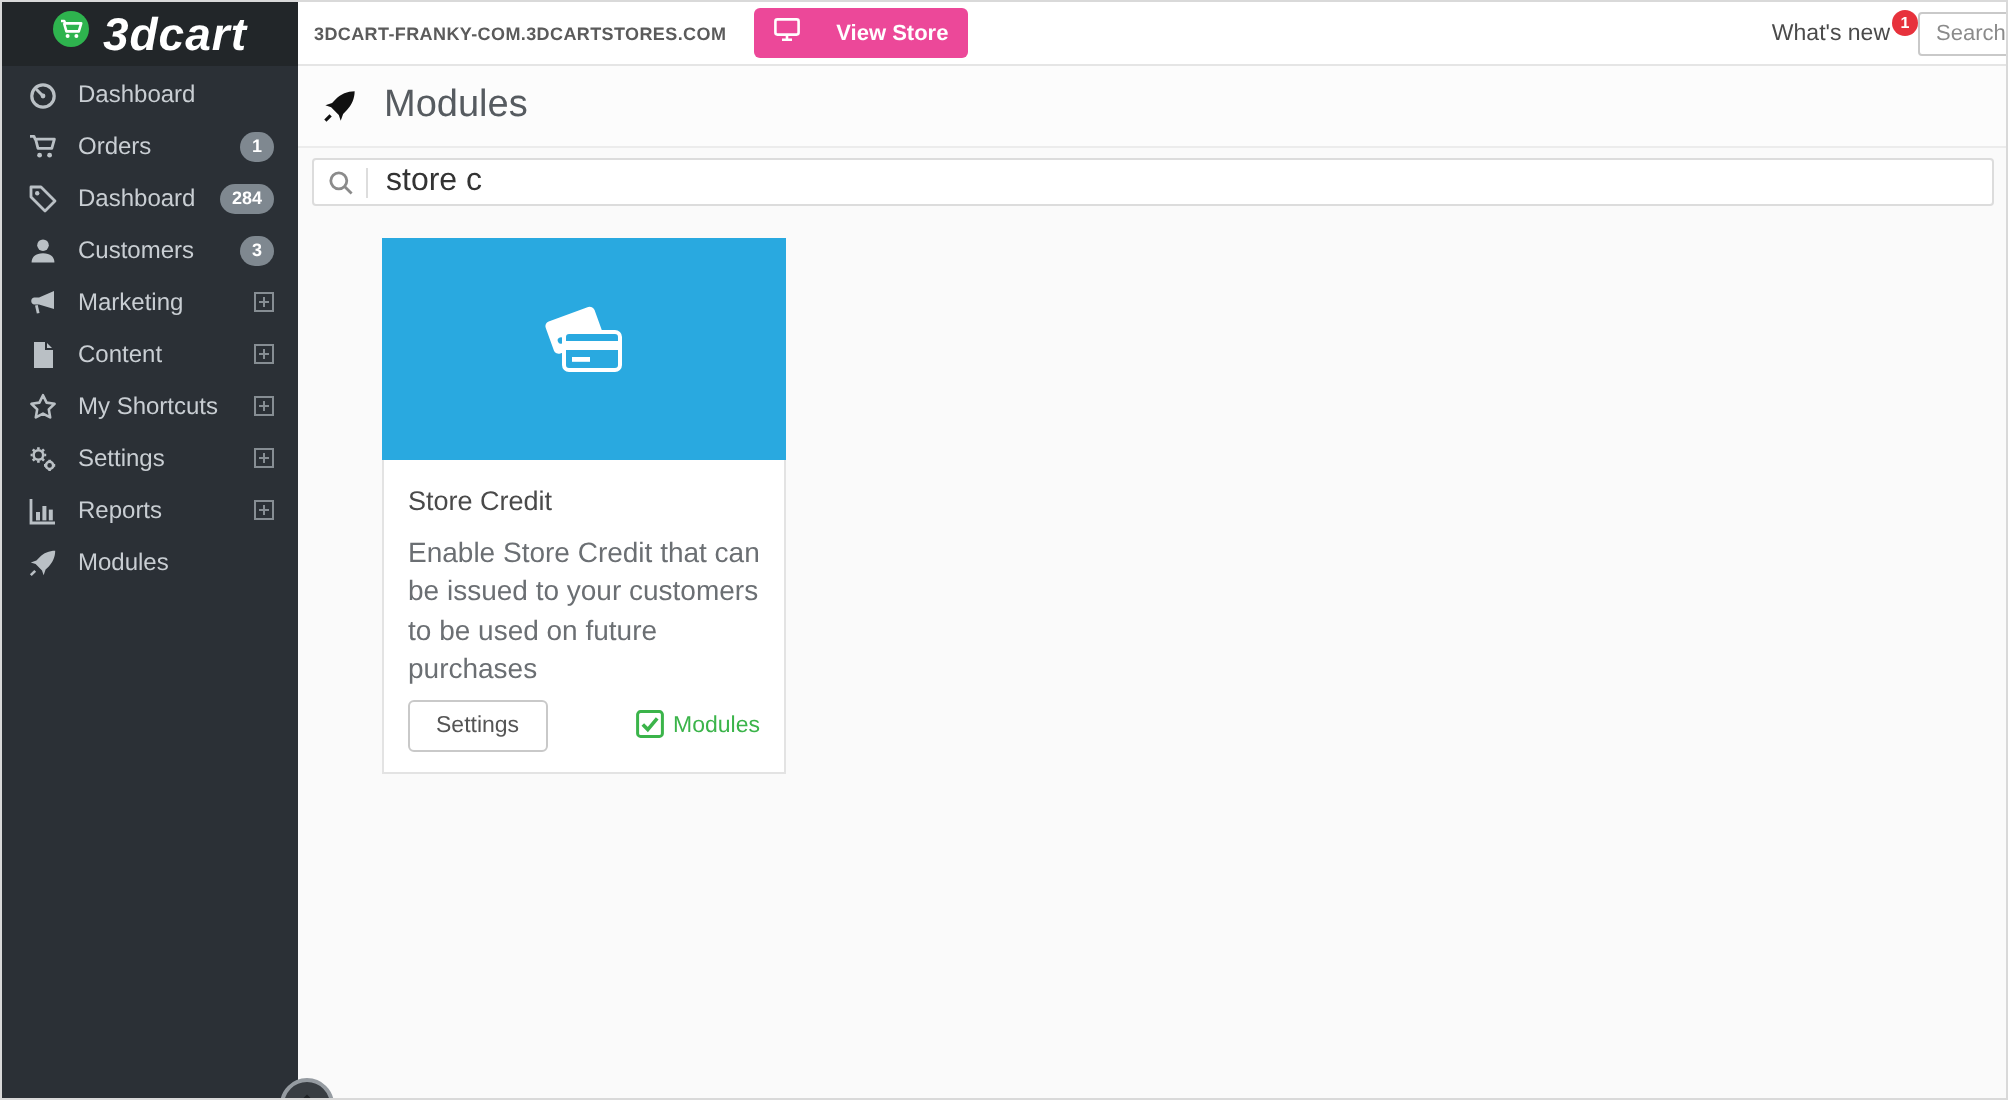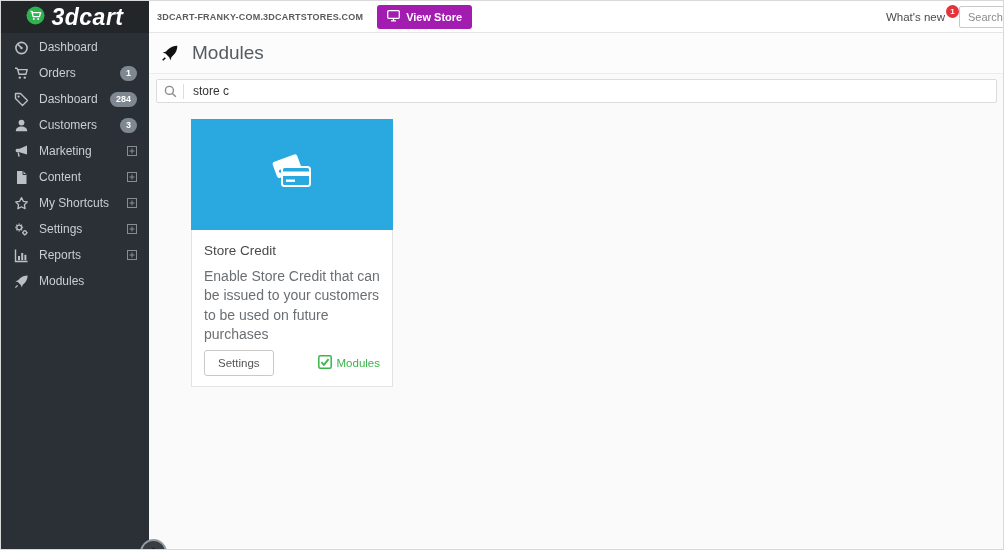--- a/index.html
+++ b/index.html
@@ -64,24 +64,24 @@
     height:32px; flex-shrink:0; background:#fff;
     border-bottom:1px solid #e5e5e5;
     display:flex; align-items:center;
     position:relative; overflow:hidden;
   }
   .store-url {
     margin-left:8px; font-size:9px; font-weight:bold; color:#5b5b5b;
     letter-spacing:.2px;
   }
   .view-store-btn {
-    margin-left:14px; background:#a21caf; color:#fff;
+    margin-left:14px; background:#ec4899; color:#fff;
     border:none; border-radius:3px;
     font-family:inherit; font-size:11px; font-weight:bold;
-    padding:5px 10px; display:flex; align-items:center; gap:6px;
+    padding:5px 10px; display:flex; align-items:center; gap:18px;
     cursor:pointer;
   }
   .whats-new {
     margin-left:auto; margin-right:58px;
     font-size:11.5px; color:#4b4b4b; position:relative; cursor:pointer;
     white-space:nowrap;
   }
   .wn-badge {
     position:absolute; top:-6px; right:-14px;
     background:#e7323c; color:#fff;
@@ -108,21 +108,21 @@
 
   .search-row { padding:5px 6px 0 7px; flex-shrink:0; }
   .module-search {
     height:24px; border:1px solid #dcdcdc; border-radius:2px;
     background:#fff; display:flex; align-items:center;
   }
   .search-icon-wrap { width:26px; display:flex; justify-content:center; color:#8b8b8b; }
   .search-sep { width:1px; height:15px; background:#ddd; }
   .module-search-input {
     border:none; outline:none; flex:1; min-width:0;
-    font-family:inherit; font-size:12px; color:#333;
+    font-family:inherit; font-size:16px; color:#333;
     padding:0 9px; background:transparent;
   }
 
   .content { flex:1; padding:16px 0 0 42px; }
 
   
   .module-card { width:202px; background:#fff; }
   .card-top {
     height:111px; background:#29a9e0;
     display:flex; align-items:center; justify-content:center;

